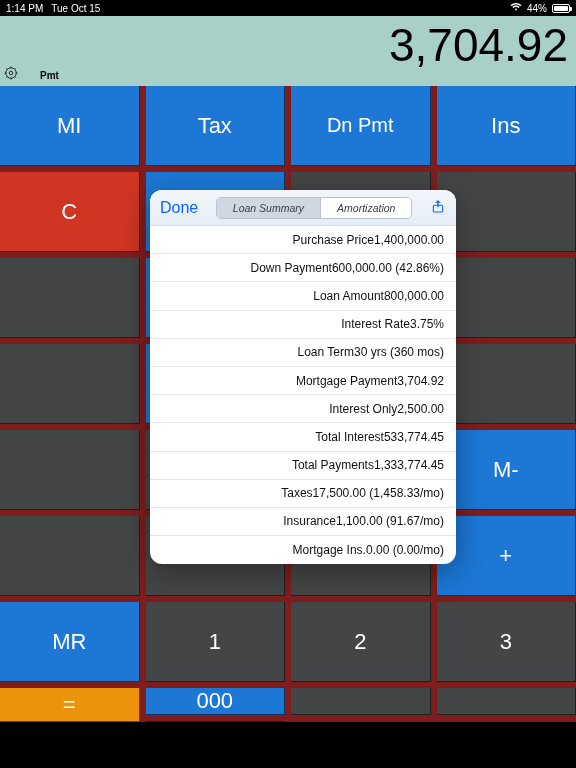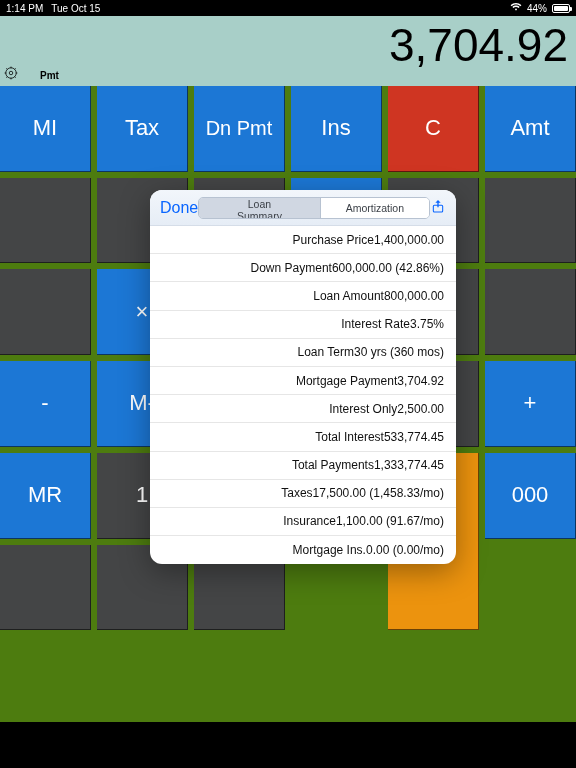--- a/index.html
+++ b/index.html
@@ -1,48 +1,48 @@
 <!DOCTYPE html>
 <html><head>
 <meta charset="utf-8">
 <style>
   * { box-sizing: border-box; margin: 0; padding: 0; }
   html, body { width: 576px; height: 768px; font-family: -apple-system, Helvetica, Arial, sans-serif; background:#000; overflow:hidden; }
-  .screen { position:relative; width:576px; height:768px; background:#4d7c0f; }
+  .screen { position:relative; width:576px; height:768px; background:#7f1d1d; }
   
   .status { position:absolute; top:0; left:0; right:0; height:16px; background:#000; color:#fff; font-size:10px; display:flex; align-items:center; justify-content:space-between; padding:0 6px; }
   .status .left { display:flex; gap:8px; align-items:center;}
   .status .right { display:flex; gap:5px; align-items:center;}
   .wifi-icon { display:inline-block; }
   .wifi-icon svg { width:12px; height:10px; }
   .batt { display:inline-block; width:18px; height:9px; border:1px solid #fff; border-radius:2px; position:relative; }
   .batt::after { content:""; position:absolute; right:-3px; top:2px; width:2px; height:4px; background:#fff; border-radius:0 1px 1px 0;}
   .batt .fill { position:absolute; left:1px; top:1px; bottom:1px; right:1px; background:#fff; border-radius:1px;}
   
   .display { position:absolute; top:16px; left:0; right:0; height:70px; background:#a8cfc8; }
   .display-val { position:absolute; right:8px; top:2px; font-size:46px; font-weight:400; letter-spacing:0px; color:#000; }
   .gear { position:absolute; left:4px; bottom:6px; width:14px; height:14px; }
   .pmt-label { position:absolute; left:24px; bottom:5px; font-size:10px; font-weight:600; color:#000;padding-left:16px;}
   
-  .grid { position:absolute; top:86px; left:0; right:0; bottom:46px; display:grid; grid-template-columns: repeat(6, 1fr); grid-template-rows: repeat(7, 1fr); gap: 6px; }
+  .grid { position:absolute; top:86px; left:0; right:0; bottom:46px; display:grid; grid-template-columns: repeat(4, 1fr); grid-template-rows: repeat(7, 1fr); gap: 6px; }
   .key { display:flex; align-items:center; justify-content:center; font-size:22px; font-weight:500; color:#fff; border-right:1px solid rgba(0,0,0,0.55); border-bottom:1px solid rgba(0,0,0,0.55); user-select:none; }
   .blue { background:#1c77d5; }
   .gray { background:#444546; }
   .red  { background:#cf3522; }
   .orange { background:#ec930e; }
   .key.small { font-size:20px; }
   
   .bottom-bar { position:absolute; left:0; right:0; bottom:0; height:46px; background:#000; }
   
   .popover { position:absolute; left:150px; top:190px; width:306px; background:#fff; border-radius:12px; box-shadow:0 8px 30px rgba(0,0,0,0.35); overflow:hidden; }
   .pop-head { display:flex; align-items:center; justify-content:space-between; height:36px; padding:0 10px; background:linear-gradient(#f2f6fb,#e6edf6); border-bottom:1px solid #d5dde8; }
   .pop-done { color:#0a66ff; font-size:16px; font-weight:500; }
   .share-icon svg { width:16px; height:16px; }
   .seg { display:flex; border:1px solid #b7c2d1; border-radius:5px; overflow:hidden; height:22px; }
-  .seg button { border:none; background:#fff; font-size:10.5px; padding:0 25px; color:#3a3f46; }
+  .seg button { border:none; background:#fff; font-size:10.5px; padding:0 16px; color:#3a3f46;font-style:italic; }
   .seg button.active { background:#d0d7e2; font-weight:500;}
   .seg button + button { border-left:1px solid #b7c2d1; }
   .rows { }
   .row { display:flex; justify-content:flex-end; align-items:center; height:28.2px; padding:0 12px; border-bottom:1px solid #e6e6e6; font-size:12px; color:#111;}
   .row:last-child { border-bottom:none; }
   .row .lab { }
   .row .val { }
   
   .more-icon-circle { width:28px; height:28px; }
 </style>

